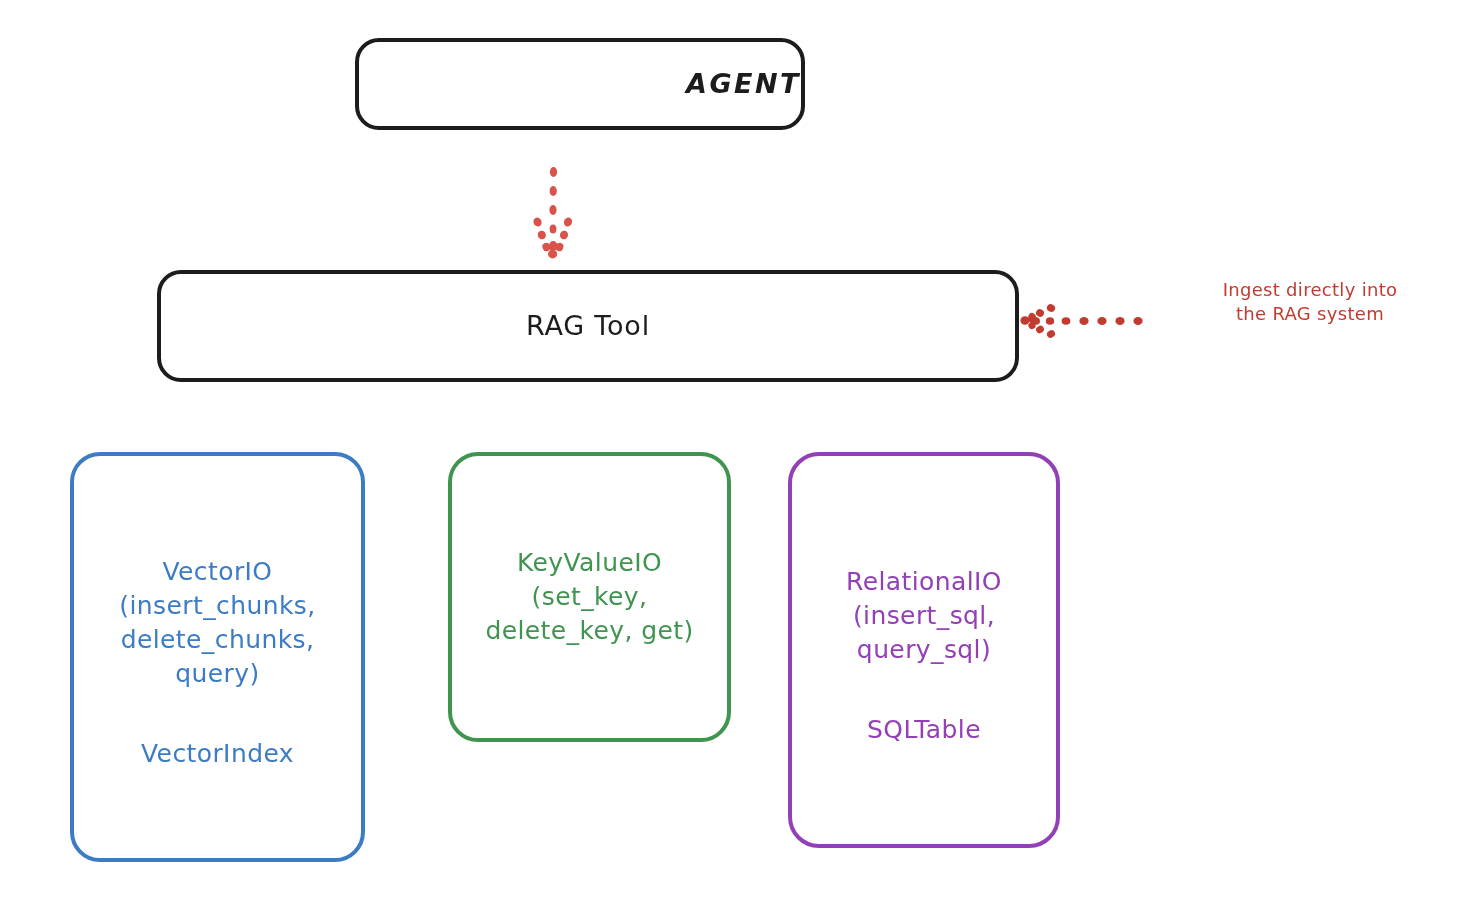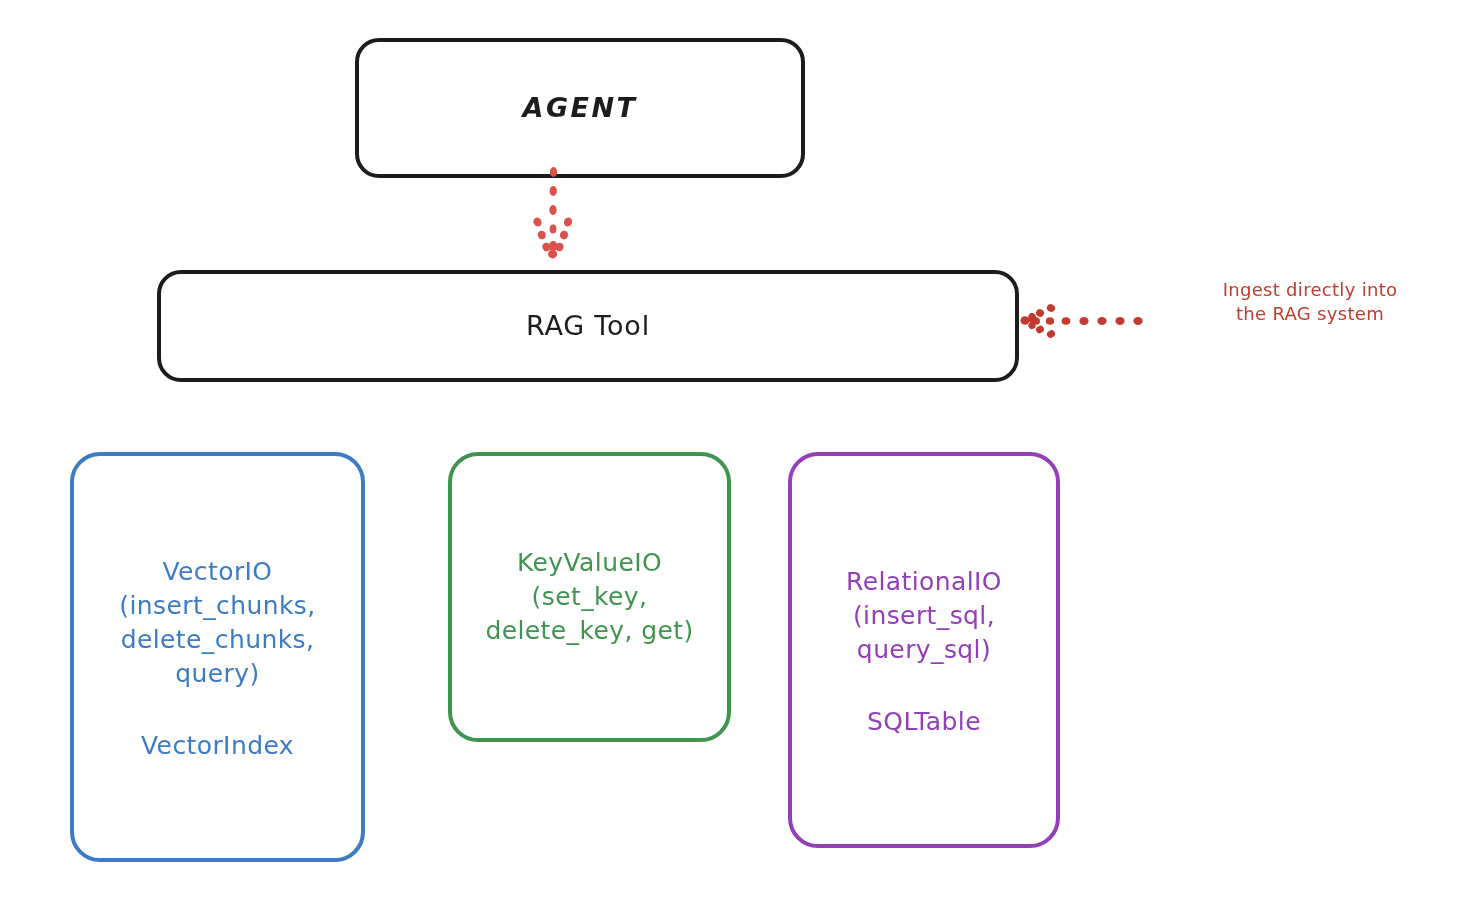--- a/index.html
+++ b/index.html
@@ -35,21 +35,22 @@
 
   
   .box-black {
     border: 4px solid #1c1c1c;
     border-radius: 24px;
   }
   #agent-box {
     left: 355px;
     top: 38px;
     width: 450px;
-    height: 140px;
+    height: 92px;
+    justify-content: flex-end;
   }
   #agent-box .node-label {
     font-size: 27px;
     font-style: italic;
     font-weight: bold;
     color: #1c1c1c;
     letter-spacing: 2.5px;
   }
   #rag-tool-box {
     left: 157px;
@@ -92,24 +93,25 @@
     border-color: #3f9550;
   }
   #keyvalueio-box .node-label { color: #3f9550; }
 
   #relationalio-box {
     left: 788px;
     top: 452px;
     width: 272px;
     height: 396px;
     border-color: #9340b8;
+    border-radius: 31px;
   }
   #relationalio-box .node-label { color: #9340b8; }
 
-  .api-block { margin: 4px; text-align: center; }
+  .api-block { margin: 12px; text-align: center; }
   .index-block { margin-top: 34px; }
 
   
   #agent-to-rag {
     position: absolute;
     left: 521px;
     top: 160px;
     width: 64px;
     height: 100px;
   }

